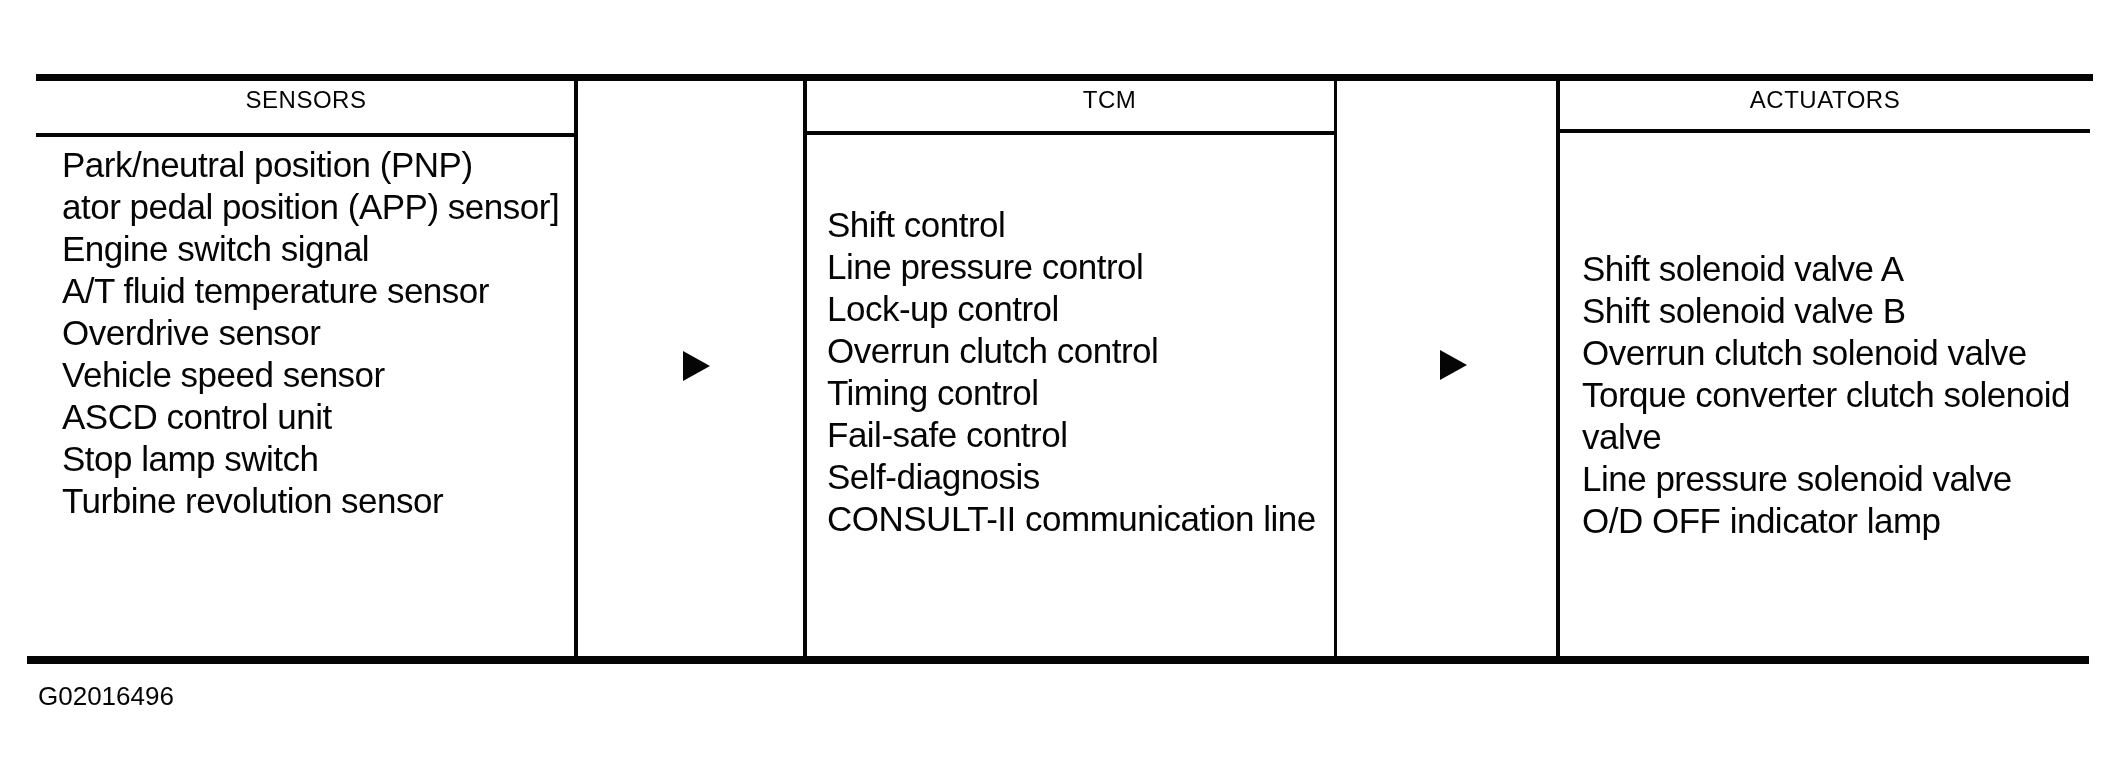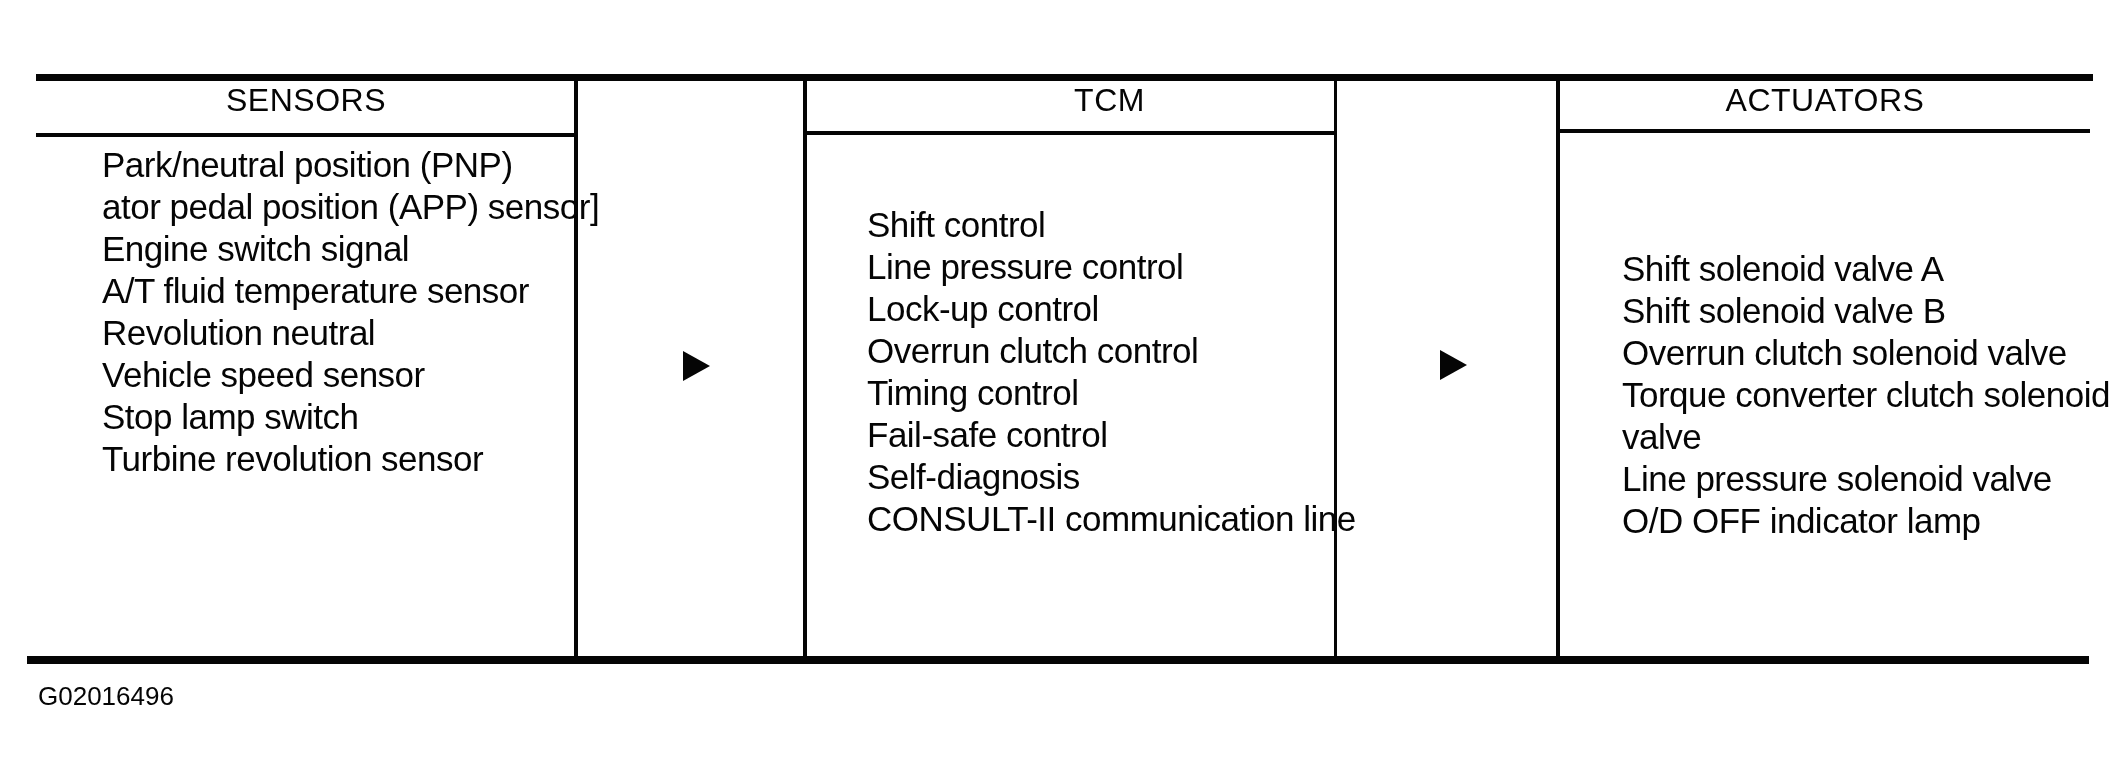--- a/index.html
+++ b/index.html
@@ -35,21 +35,21 @@
   .vline-2 { left: 803px; }
   .vline-3 { left: 1334px; width: 3px; }
   .vline-4 { left: 1556px; }
   
   .col-header {
     position: absolute;
     top: 80px;
     height: 40px;
     line-height: 40px;
     text-align: center;
-    font-size: 32px;
+    font-size: 24px;
     letter-spacing: 0.5px;
     white-space: nowrap;
   }
   .col-header-sensors   { left: 36px;   width: 540px; }
   .col-header-tcm       { left: 807px;  width: 605px; }
   .col-header-actuators { left: 1560px; width: 530px; }
   
   .hline {
     position: absolute;
     height: 4px;
@@ -58,21 +58,21 @@
   .hline-sensors   { left: 36px;   top: 133px; width: 540px; }
   .hline-tcm       { left: 803px;  top: 131px; width: 534px; }
   .hline-actuators { left: 1556px; top: 129px; width: 534px; }
   
   .col-list {
     position: absolute;
     font-size: 35px;
     line-height: 42px;
     letter-spacing: -0.5px;
   }
-  .col-list .text-line { white-space: nowrap; margin-left: 40px; }
+  .col-list .text-line { white-space: nowrap; }
   .list-sensors   { left: 62px;   top: 144px; width: 515px; }
   .list-tcm       { left: 827px;  top: 204px; width: 505px; }
   .list-actuators { left: 1582px; top: 248px; width: 510px; }
   
   .flow-arrow {
     position: absolute;
     width: 0;
     height: 0;
     border-top: 15px solid transparent;
     border-bottom: 15px solid transparent;
@@ -109,22 +109,23 @@
 
   <div class="hline hline-sensors"></div>
   <div class="hline hline-tcm"></div>
   <div class="hline hline-actuators"></div>
 
   <div class="col-list list-sensors">
       <div class="text-line">Park/neutral position (PNP)</div>
       <div class="text-line">ator pedal position (APP) sensor]</div>
       <div class="text-line">Engine switch signal</div>
       <div class="text-line">A/T fluid temperature sensor</div>
-      <div class="text-line">Revolution neutral</div>
+      <div class="text-line">Overdrive sensor</div>
       <div class="text-line">Vehicle speed sensor</div>
+      <div class="text-line">ASCD control unit</div>
       <div class="text-line">Stop lamp switch</div>
       <div class="text-line">Turbine revolution sensor</div>
     </div>
   <div class="col-list list-tcm">
       <div class="text-line">Shift control</div>
       <div class="text-line">Line pressure control</div>
       <div class="text-line">Lock-up control</div>
       <div class="text-line">Overrun clutch control</div>
       <div class="text-line">Timing control</div>
       <div class="text-line">Fail-safe control</div>

